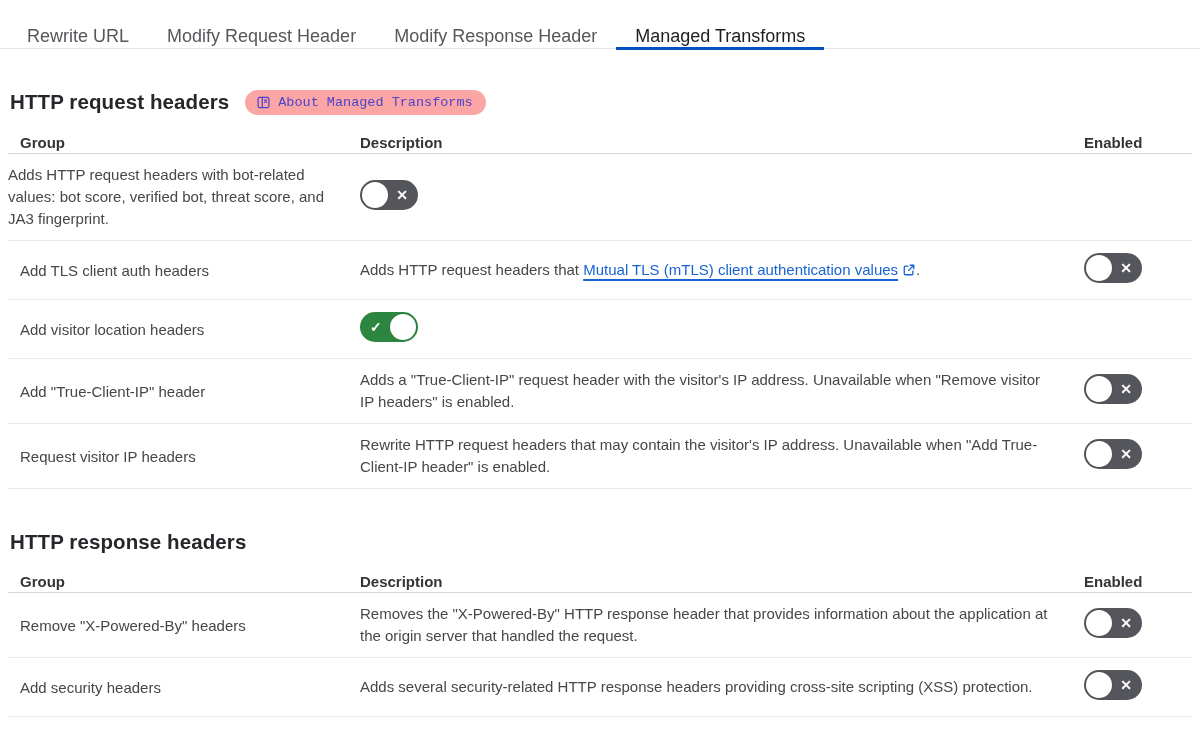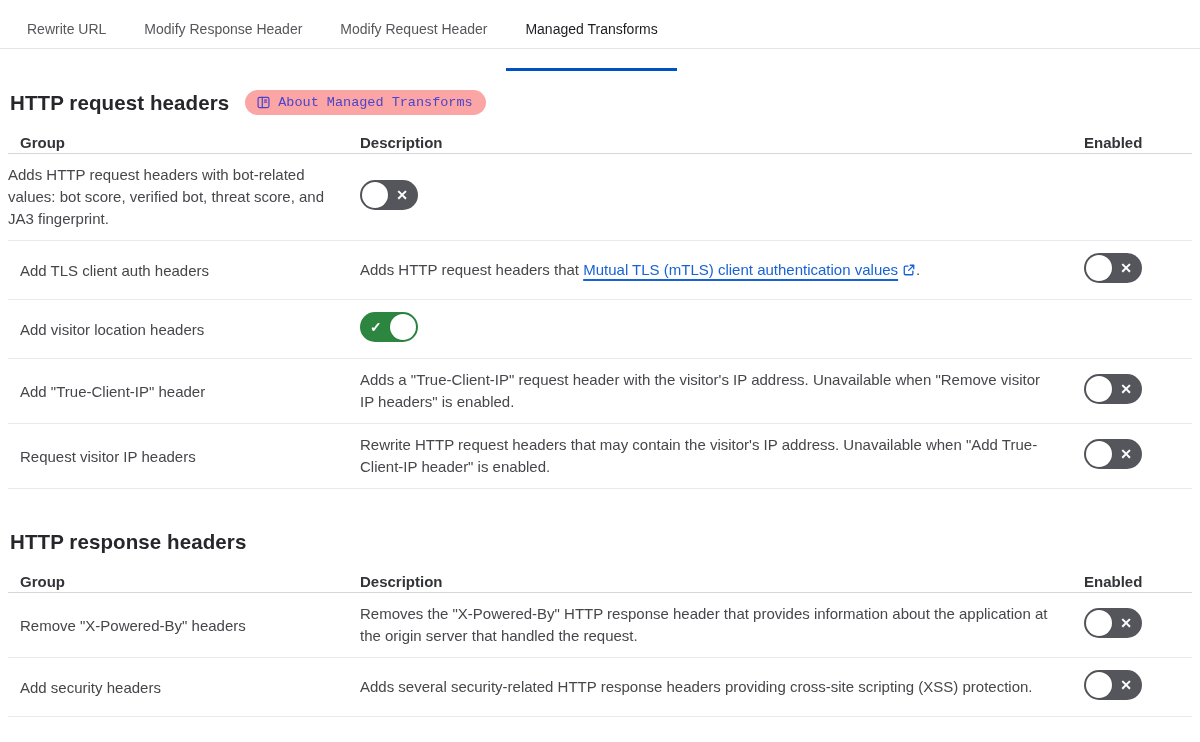--- a/index.html
+++ b/index.html
@@ -2,28 +2,28 @@
 <html><head>
 <meta charset="utf-8">
 <style>
   * { margin:0; padding:0; box-sizing:border-box; }
   html,body { width:1200px; height:742px; background:#ffffff; overflow:hidden;
               font-family:"Liberation Sans","DejaVu Sans",sans-serif; }
 
   
   .tabbar { position:relative; display:flex; align-items:stretch; height:49px;
             padding-left:8px; border-bottom:1px solid #e3e4e6; }
-  .tab { display:flex; align-items:flex-start; height:50px; margin-bottom:-1px; z-index:1;
+  .tab { display:flex; align-items:flex-end; height:50px; margin-bottom:-1px; z-index:1;
          padding:0 19px; background:none; border:none; border-bottom:3px solid transparent;
-         font-family:inherit; font-size:14px; color:#56575b; cursor:pointer; white-space:nowrap;margin-top:21px; }
+         font-family:inherit; font-size:18px; color:#56575b; cursor:pointer; white-space:nowrap; }
   .tab.active { color:#1d1e22; font-weight:500; border-bottom-color:#0051c3; }
 
   
   .content { padding:0 8px; }
-  .heading-row { display:flex; align-items:center; margin:41px 0 14px 2px; }
+  .heading-row { display:flex; margin:41px 0 14px 2px; }
   h2.section-title { font-size:20.5px; font-weight:700; color:#26262b; letter-spacing:.1px; }
 
   .about-badge { display:inline-flex; align-items:center; gap:7px; margin-left:16px;
                  background:#fca5a5; color:#4a44ce; border-radius:14px;
                  padding:5px 13px 5px 11px; font-size:13.5px; text-decoration:none; cursor:pointer;font-family:Liberation Mono, monospace; }
   .about-badge svg { display:block; }
 
   
   .thead, .trow { display:grid; grid-template-columns:352px minmax(0,1fr) 108px; align-items:center; }
   .thead { padding:5px 0 2px; border-bottom:1px solid #d6d7d9; }
@@ -55,25 +55,25 @@
 </head>
 <body>
 
 <nav class="tabbar">
 
     <button class="tab">
       <span>Rewrite URL</span>
     </button>
 
     <button class="tab">
+      <span>Modify Request Header</span>
+    </button>
+
+    <button class="tab">
       <span>Modify Response Header</span>
-    </button>
-
-    <button class="tab">
-      <span>Modify Request Header</span>
     </button>
 
     <button class="tab active">
       <span>Managed Transforms</span>
     </button>
   </nav>
 
 <div class="content">
 
   <section>

